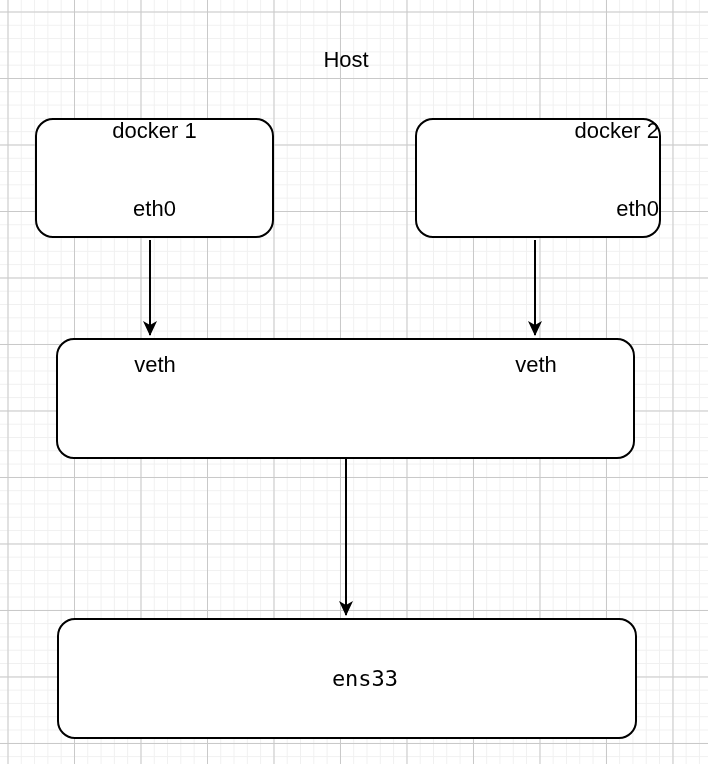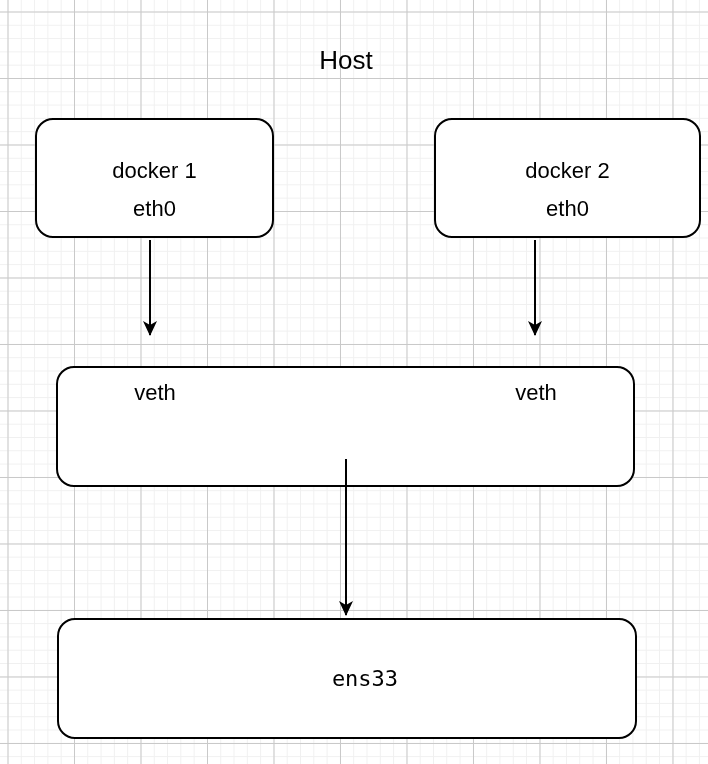--- a/index.html
+++ b/index.html
@@ -30,44 +30,45 @@
       13.3px 13.3px;
     background-position: 7.5px 11.5px;
     color: #000000;
   }
   .title {
     position: absolute;
     left: 246px;
     top: 45px;
     width: 200px;
     text-align: center;
-    font-size: 26px;
+    font-size: 22px;
     line-height: 30px;
     color: #000000;
   }
   .node {
     position: absolute;
     box-sizing: border-box;
     background: #ffffff;
     border: 2px solid #000000;
     border-radius: 18px;
     font-size: 22px;
     color: #000000;
   }
   .node.container-node {
     display: flex;
     flex-direction: column;
     align-items: center;
     justify-content: flex-end;
     padding-bottom: 8px;
     line-height: 38px;
+    gap: 40px;
   }
   #node-docker1 { left: 35px;  top: 118px; width: 239px; height: 120px; }
-  #node-docker2 { left: 434px; top: 118px; width: 267px; height: 120px; }
-  #node-docker0 { left: 56px;  top: 338px; width: 579px; height: 121px; margin-top: 28px; }
+  #node-docker2 { left: 415px; top: 118px; width: 246px; height: 120px; align-items: flex-end; }
+  #node-docker0 { left: 56px;  top: 338px; width: 579px; height: 121px; }
   #node-ens33   { left: 57px;  top: 618px; width: 580px; height: 121px;
                   display: flex; align-items: center; justify-content: center; padding-left: 36px; }
   .port {
     position: absolute;
     top: 10px;
     width: 80px;
     text-align: center;
     line-height: 30px;
   }
   .port-left  { left: 57px; }

